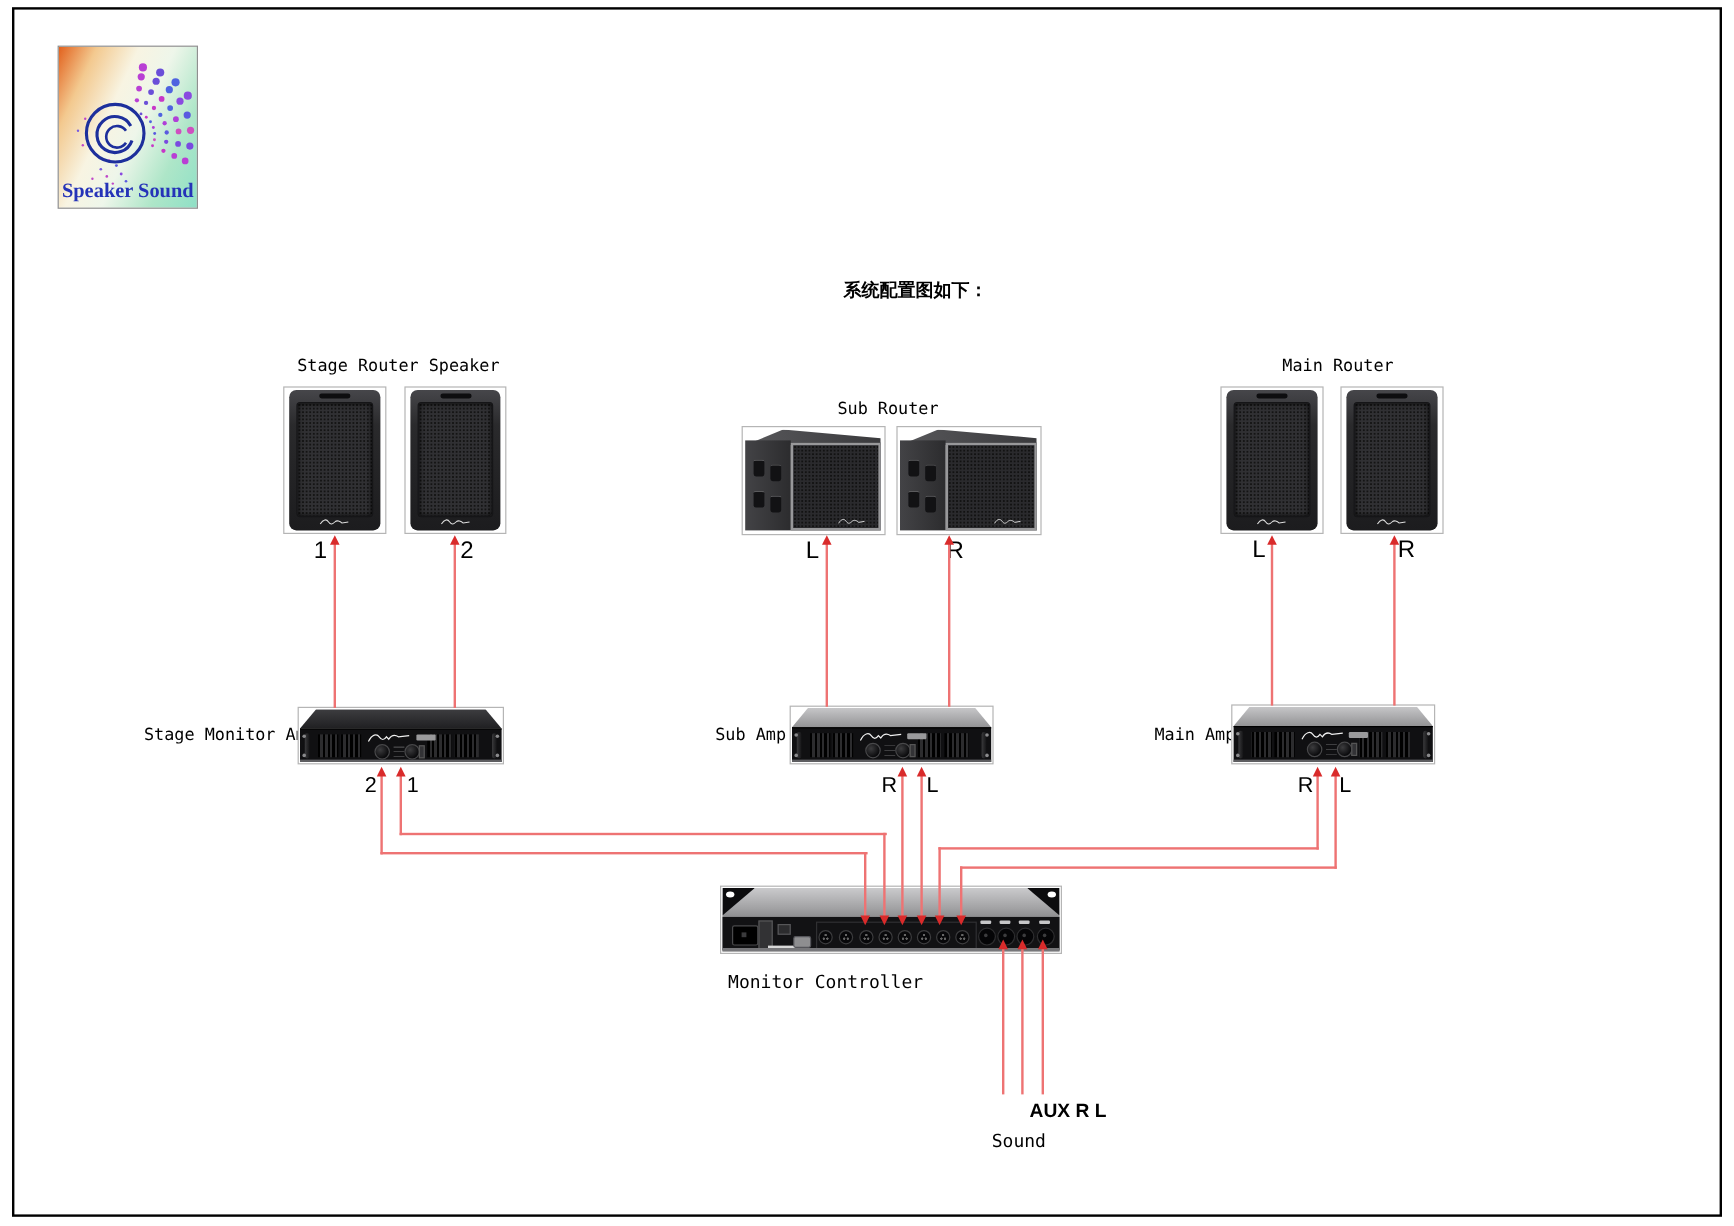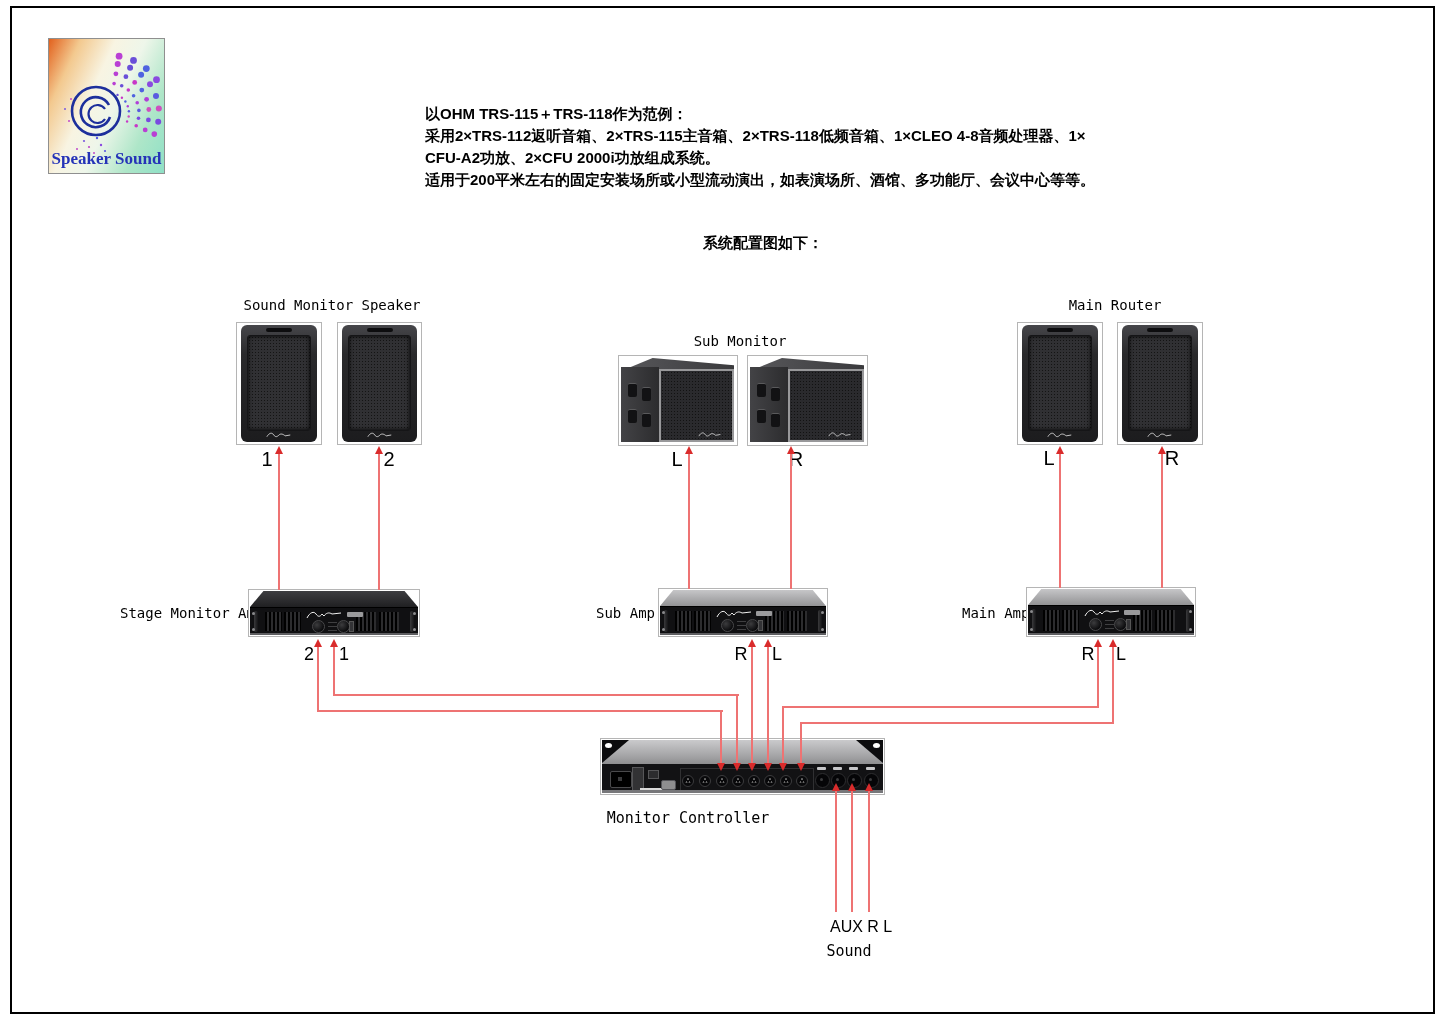--- a/index.html
+++ b/index.html
@@ -151,36 +151,30 @@
           <circle cx="16" cy="70" r="1" fill="#7a5ae0"></circle>
           <circle cx="20" cy="82" r="1" fill="#c048c8"></circle>
       </g>
       <circle cx="47" cy="72" r="24" fill="none" stroke="#1d2f9c" stroke-width="2.6"></circle>
       <path d="M60 66 A15 15 0 1 0 61 78" fill="none" stroke="#1d2f9c" stroke-width="2.6"></path>
       <path d="M56 70 A9 9 0 1 0 56 80" fill="none" stroke="#1d2f9c" stroke-width="2.2"></path>
     </svg>
     <div class="logo-text">Speaker Sound</div>
   </div>
 
-  <div class="abs cjk" style="left:425px;top:103px;">
-    <div>以OHM TRS-115＋TRS-118作为范例：</div>
-    <div>采用2×TRS-112返听音箱、2×TRS-115主音箱、2×TRS-118低频音箱、1×CLEO 4-8音频处理器、1×</div>
-    <div>CFU-A2功放、2×CFU 2000i功放组成系统。</div>
-    <div>适用于200平米左右的固定安装场所或小型流动演出，如表演场所、酒馆、多功能厅、会议中心等等。</div>
-  </div>
   <div class="abs cjk" style="left:703px;top:232px;">系统配置图如下：</div>
 
-  <div class="abs caption center" style="left:222px;top:297px;width:220px;">Sound Monitor Speaker</div>
-  <div class="abs caption center" style="left:640px;top:333px;width:200px;">Sub Monitor</div>
+  <div class="abs caption center" style="left:222px;top:297px;width:220px;">Stage Router Speaker</div>
+  <div class="abs caption center" style="left:640px;top:333px;width:200px;">Sub Router</div>
   <div class="abs caption center" style="left:1015px;top:297px;width:200px;">Main Router</div>
   <div class="abs caption" style="left:120px;top:605px;">Stage Monitor Amp</div>
   <div class="abs caption" style="left:596px;top:605px;">Sub Amp</div>
   <div class="abs caption" style="left:962px;top:605px;">Main Amp</div>
   <div class="abs caption center" style="left:588px;top:809px;width:200px;font-size:15px;">Monitor Controller</div>
-  <div class="abs auxlab" style="left:830px;top:918px;">AUX R L</div>
+  <div class="abs auxlab" style="left:858px;top:918px;font-weight:bold;">AUX R L</div>
   <div class="abs caption center" style="left:789px;top:942px;width:120px;font-size:15px;">Sound</div>
 
   <div class="frame" style="left:236px;top:322px;width:86px;height:123px;">
     <div class="cab">
         <div class="cab-handle"></div>
         <div class="grille"></div>
       <svg class="spk-logo" viewBox="0 0 30 8">
           <path d="M1 6 C4 1 7 1 9 4 C11 7 13 6 15 4 C17 2 20 3 22 5 L28 4" fill="none" stroke="#e8e8e8" stroke-width="1"></path>
         </svg>
     </div>

